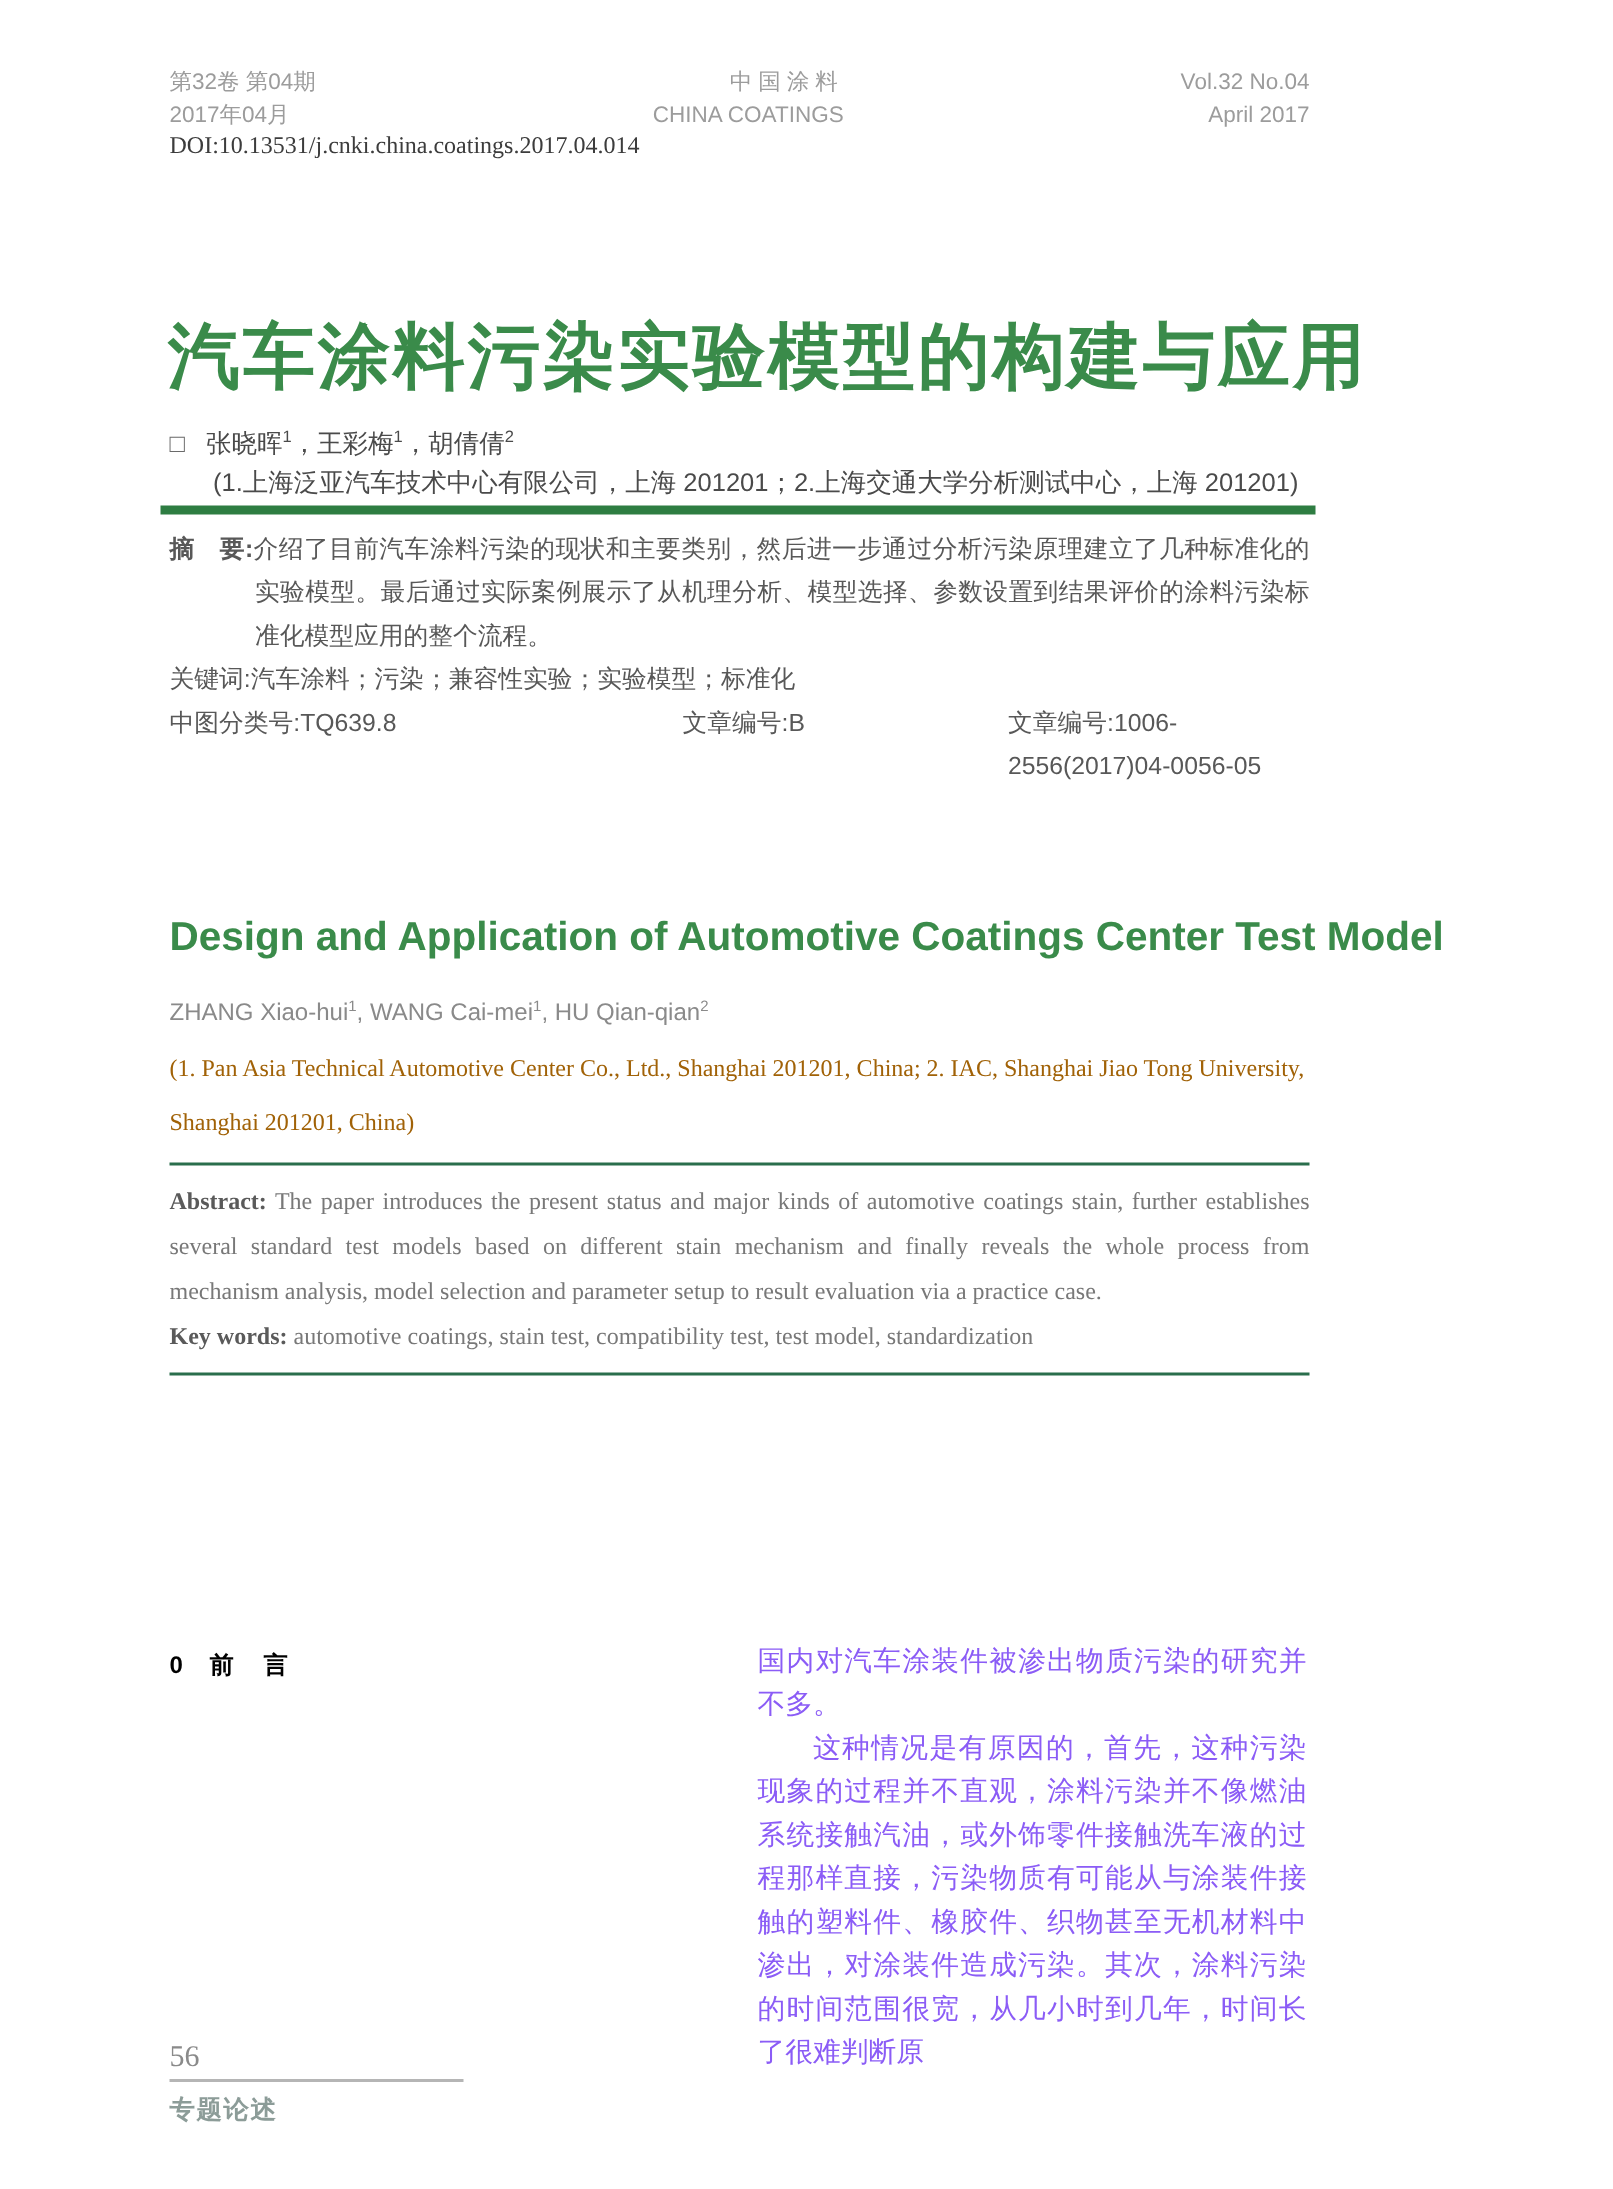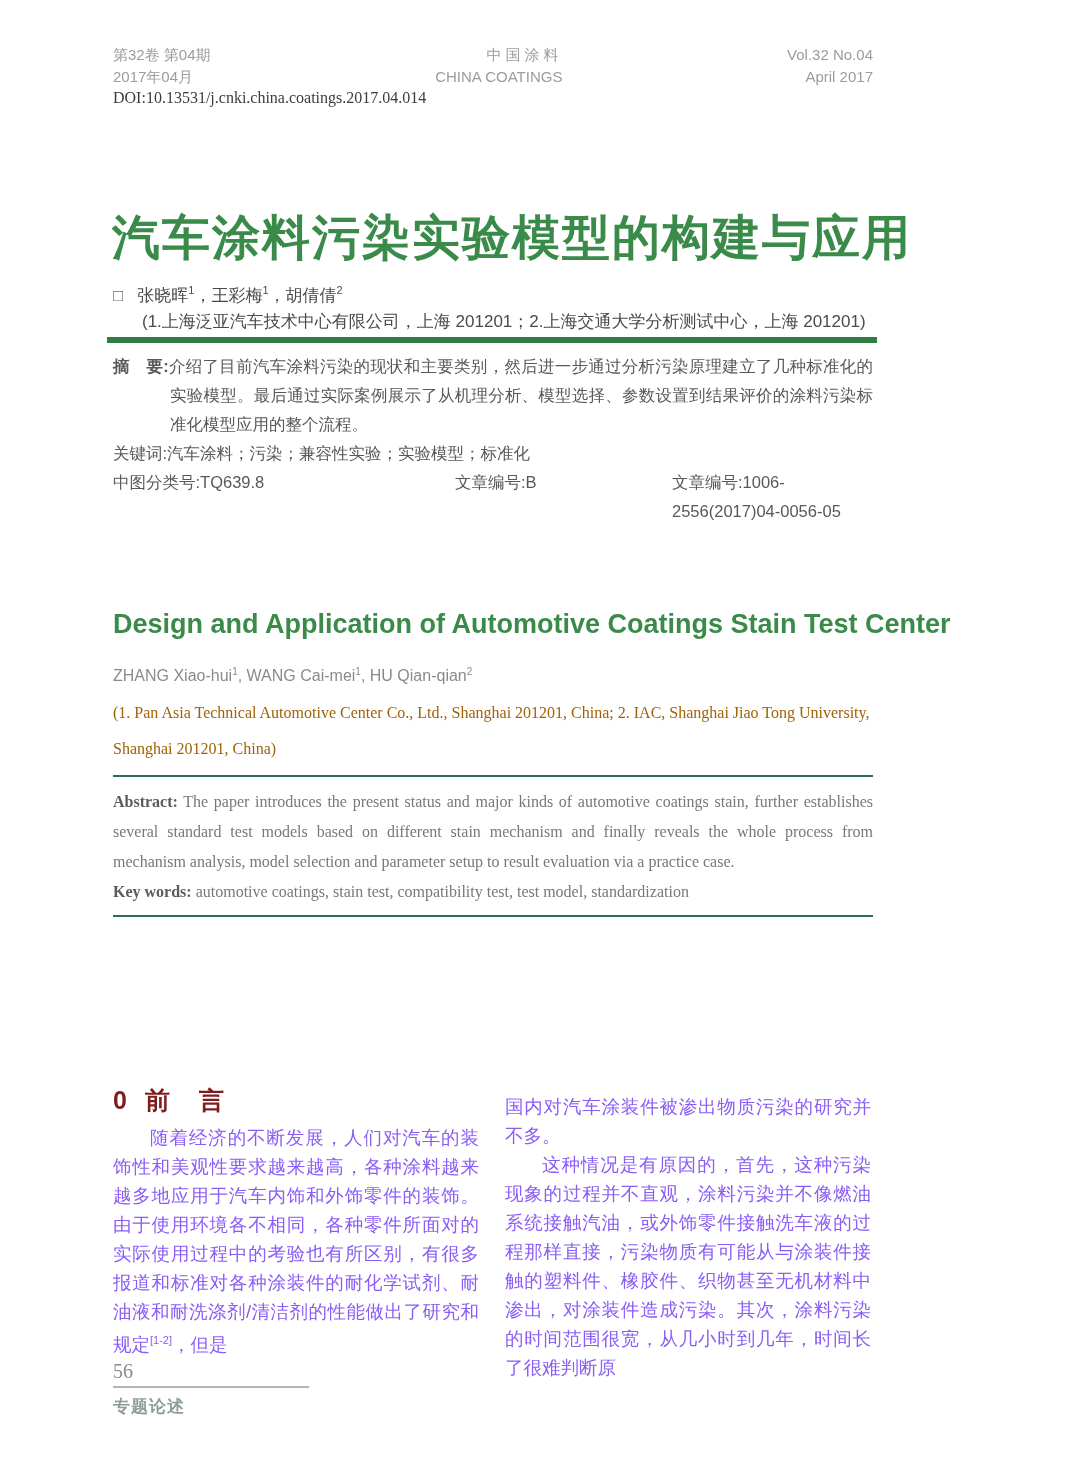--- a/index.html
+++ b/index.html
@@ -38,21 +38,21 @@
   .authors-en sup{font-size:10px;}
   .affil-en{font-family:"Liberation Serif","DejaVu Serif",serif;color:#a16207;font-size:16px;line-height:36px;margin-bottom:8px;}
   .rule-green{border:none;border-top:2px solid #2a6e4c;margin:8px 0 10px 0;}
   .abstract-en{font-family:"Liberation Serif","DejaVu Serif",serif;color:#787878;font-size:16px;line-height:30px;text-align:justify;margin:0;}
   .abstract-en b,.kw-en b{color:#5a5a5a;}
   .kw-en{font-family:"Liberation Serif","DejaVu Serif",serif;color:#787878;font-size:16px;line-height:30px;margin:0;}
 
   
   .columns{position:absolute;top:1082px;left:113px;right:110px;display:flex;gap:26px;}
   .col{flex:1;min-width:0;}
-  .sec-heading{color:#7f1d1d;font-size:25px;font-weight:bold;line-height:26px;margin:5px 0 10px 0;}
+  .sec-heading{color:#000000;font-size:16px;font-weight:bold;line-height:26px;margin:16px 0 10px 0;}
   .sec-heading .num{margin-right:18px;}
   .sec-heading .ttl{letter-spacing:2px;}
   .body-p{margin:0;font-size:18.5px;line-height:29px;color:#8b5cf6;text-align:justify;}
   .indent{text-indent:2em;}
   .body-p sup{font-size:11px;}
   .col-right{margin-top:10px;}
 
   
   .footnote{position:absolute;top:1294px;left:113px;right:108px;color:#777;font-size:15px;line-height:24px;}
   .fn-rule{width:157px;border:none;border-top:1px solid #9a9a9a;margin:0 0 4px 0;}
@@ -98,35 +98,34 @@
     <p class="abs-cn-p"><b>摘　要:</b><span>介绍了目前汽车涂料污染的现状和主要类别，然后进一步通过分析污染原理建立了几种标准化的实验模型。最后通过实际案例展示了从机理分析、模型选择、参数设置到结果评价的涂料污染标准化模型应用的整个流程。</span></p>
     <p class="kw-cn"><span>关键词:</span><span>汽车涂料；污染；兼容性实验；实验模型；标准化</span></p>
     <div class="meta-row">
       <div class="meta-cell1"><span>中图分类号:</span><span>TQ639.8</span></div>
       <div class="meta-cell2"><span>文章编号:</span><span>B</span></div>
       <div class="meta-cell3"><span>文章编号:</span><span>1006-2556(2017)04-0056-05</span></div>
     </div>
   </section>
 
   <section class="en-block">
-    <h2 class="title-en">Design and Application of Automotive Coatings Stain Test Center</h2>
+    <h2 class="title-en">Design and Application of Automotive Coatings Center Test Model</h2>
     <div class="authors-en">
       <span>ZHANG Xiao-hui</span><sup>1</sup><span>, </span><span>WANG Cai-mei</span><sup>1</sup><span>, </span><span>HU Qian-qian</span><sup>2</sup>
     </div>
     <div class="affil-en">(1. Pan Asia Technical Automotive Center Co., Ltd., Shanghai 201201, China; 2. IAC, Shanghai Jiao Tong University, Shanghai 201201, China)</div>
     <hr class="rule-green">
     <p class="abstract-en"><b>Abstract:</b><span> The paper introduces the present status and major kinds of automotive coatings stain, further establishes several standard test models based on different stain mechanism and finally reveals the whole process from mechanism analysis, model selection and parameter setup to result evaluation via a practice case.</span></p>
     <p class="kw-en"><b>Key words:</b><span> automotive coatings, stain test, compatibility test, test model, standardization</span></p>
     <hr class="rule-green">
   </section>
 
   <section class="columns">
     <div class="col col-left">
       <h3 class="sec-heading"><span class="num">0</span><span class="ttl">前　言</span></h3>
-      <p class="body-p indent"><span>随着经济的不断发展，人们对汽车的装饰性和美观性要求越来越高，各种涂料越来越多地应用于汽车内饰和外饰零件的装饰。由于使用环境各不相同，各种零件所面对的实际使用过程中的考验也有所区别，有很多报道和标准对各种涂装件的耐化学试剂、耐油液和耐洗涤剂/清洁剂的性能做出了研究和规定</span><sup>[1-2]</sup><span>，但是</span></p>
     </div>
     <div class="col col-right">
       <p class="body-p">国内对汽车涂装件被渗出物质污染的研究并不多。</p>
       <p class="body-p indent">这种情况是有原因的，首先，这种污染现象的过程并不直观，涂料污染并不像燃油系统接触汽油，或外饰零件接触洗车液的过程那样直接，污染物质有可能从与涂装件接触的塑料件、橡胶件、织物甚至无机材料中渗出，对涂装件造成污染。其次，涂料污染的时间范围很宽，从几小时到几年，时间长了很难判断原</p>
     </div>
   </section>
 
 
   <footer class="page-footer">
     <div class="page-num">56</div>

